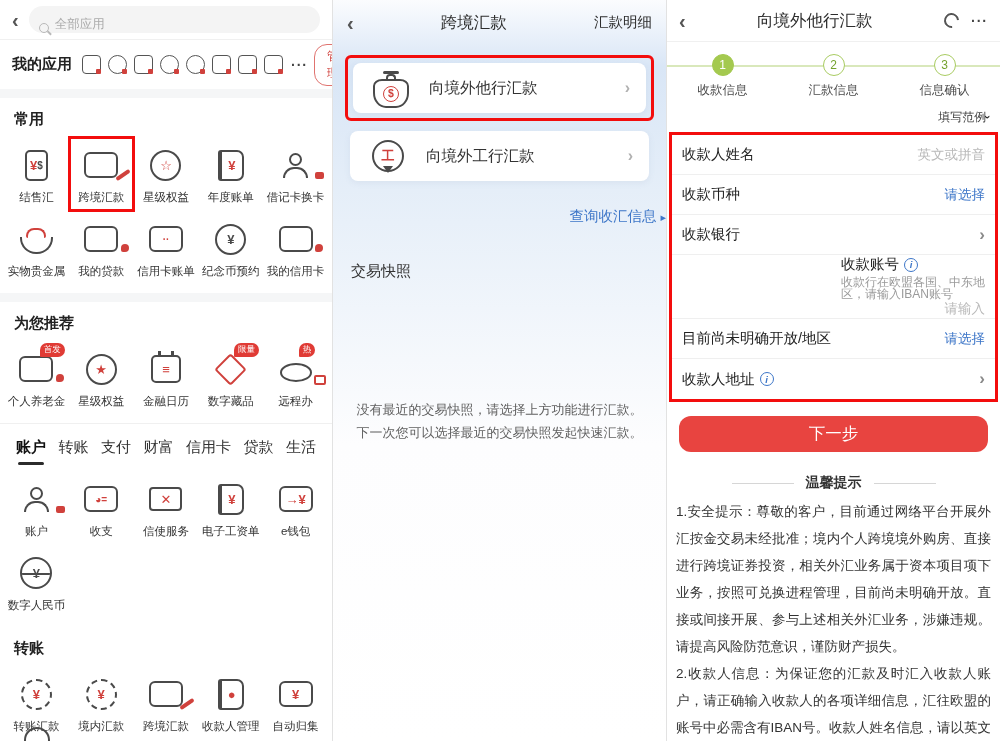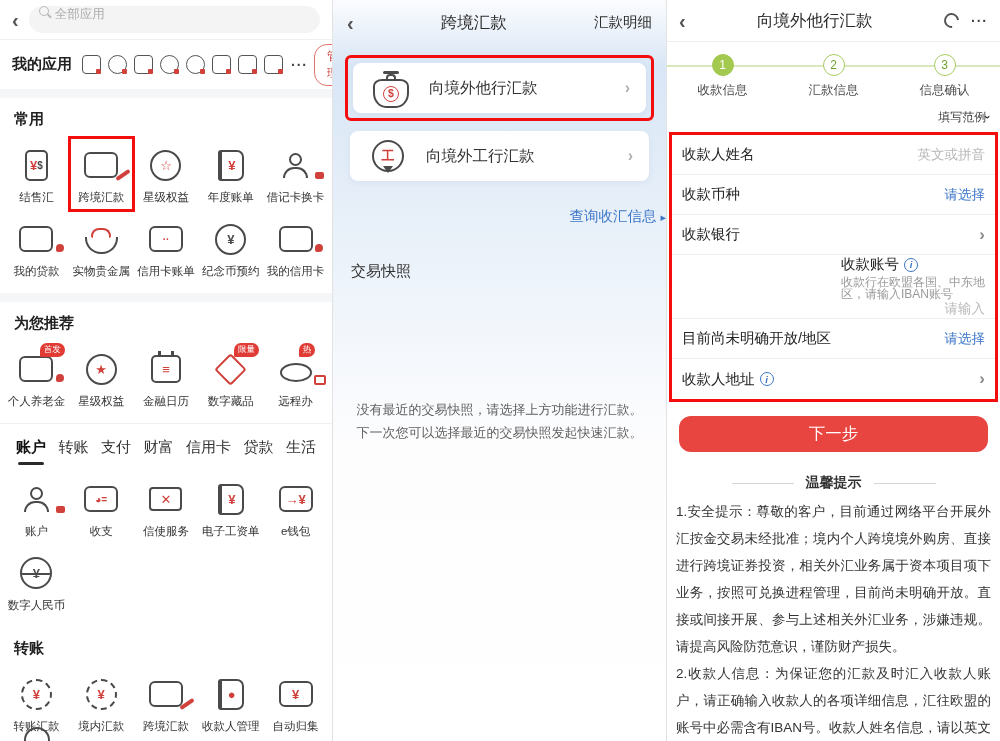--- a/index.html
+++ b/index.html
@@ -13,21 +13,21 @@
   .p-right { width:333px; }
 
   
   .backg { font-size:20px; color:#555; font-weight:bold; line-height:1; }
   .chev { color:#b0b0b0; font-size:16px; font-weight:bold; }
   .band { height:9px; background:#f5f6f7; }
   .red { color:#d0413c; }
 
   
   .topbar { height:40px; display:flex; align-items:center; padding:0 12px; gap:10px; border-bottom:1px solid #f0f0f0; }
-  .searchpill { flex:1; height:27px; background:#f4f4f4; border-radius:14px; display:flex; align-items:flex-start; padding:0 10px; gap:6px; }
+  .searchpill { flex:1; height:27px; background:#f4f4f4; border-radius:14px; display:flex; align-items:flex-end; padding:0 10px; gap:6px; }
   .mag { width:10px; height:10px; border:1.5px solid #b9b9b9; border-radius:50%; position:relative; flex:0 0 auto; }
   .mag::after { content:""; position:absolute; width:5px; height:1.5px; background:#b9b9b9; transform:rotate(45deg); right:-4px; bottom:-1px; }
   .searchpill span.ph { color:#ababab; font-size:12.5px; }
 
   .myapps { height:49px; display:flex; align-items:center; padding:0 12px; gap:6px; }
   .myapps .t { font-size:15px; font-weight:bold; color:#222; flex:0 0 auto; }
   .mini-row { display:flex; gap:7px; align-items:center; margin-left:4px; }
   .mi { width:19px; height:19px; border:1.7px solid #555; border-radius:4px; position:relative; }
   .mi.mcirc { border-radius:50%; }
   .mi::after { content:""; position:absolute; width:5px; height:5px; background:#d0413c; border-radius:1px; right:-1px; bottom:-1px; }
@@ -208,30 +208,30 @@
       <div class="cell">
         <span class="gi v-person">
             <span class="shp">
               <span class="head"></span>
               <span class="body"></span>
             </span>
           </span>
         <span class="lbl">借记卡换卡</span>
       </div>
       <div class="cell">
+        <span class="gi v-bowl">
+            <span class="shp"></span>
+          </span>
+        <span class="lbl">实物贵金属</span>
+      </div>
+      <div class="cell">
         <span class="gi v-rect accent-dot">
             <span class="shp"></span>
           </span>
         <span class="lbl">我的贷款</span>
-      </div>
-      <div class="cell">
-        <span class="gi v-bowl">
-            <span class="shp"></span>
-          </span>
-        <span class="lbl">实物贵金属</span>
       </div>
       <div class="cell">
         <span class="gi v-rect">
             <span class="shp">
               <span class="g small red">··</span>
             </span>
           </span>
         <span class="lbl">信用卡账单</span>
       </div>
       <div class="cell">

